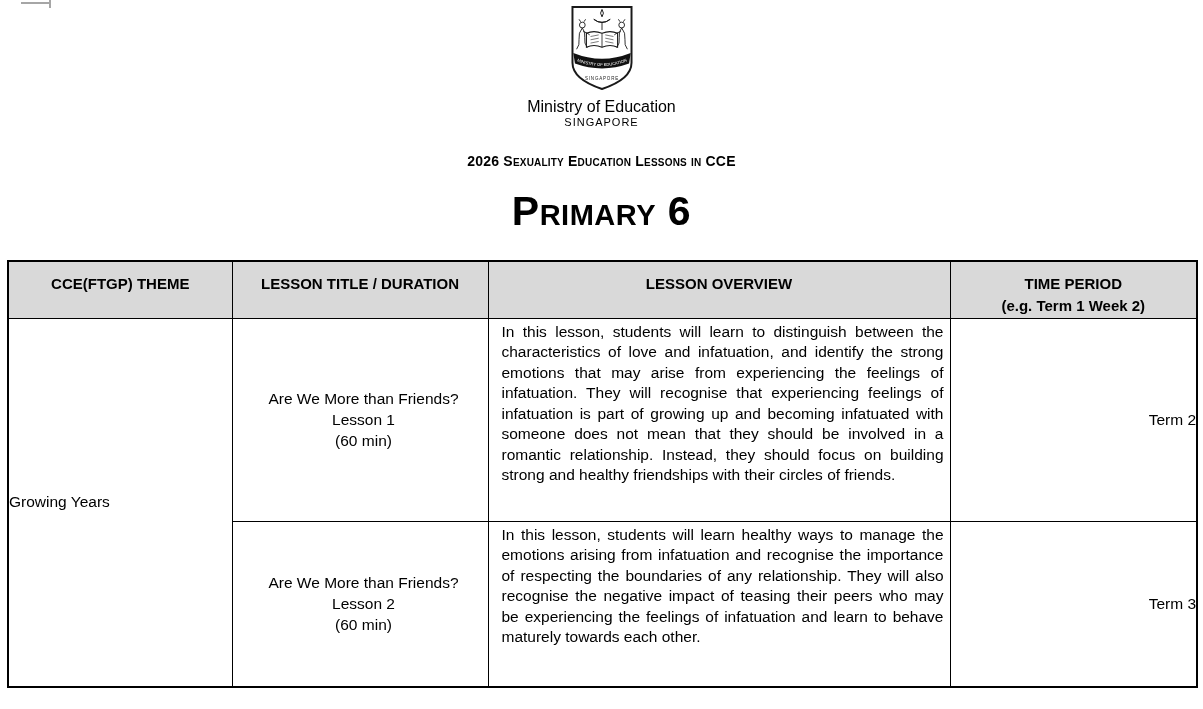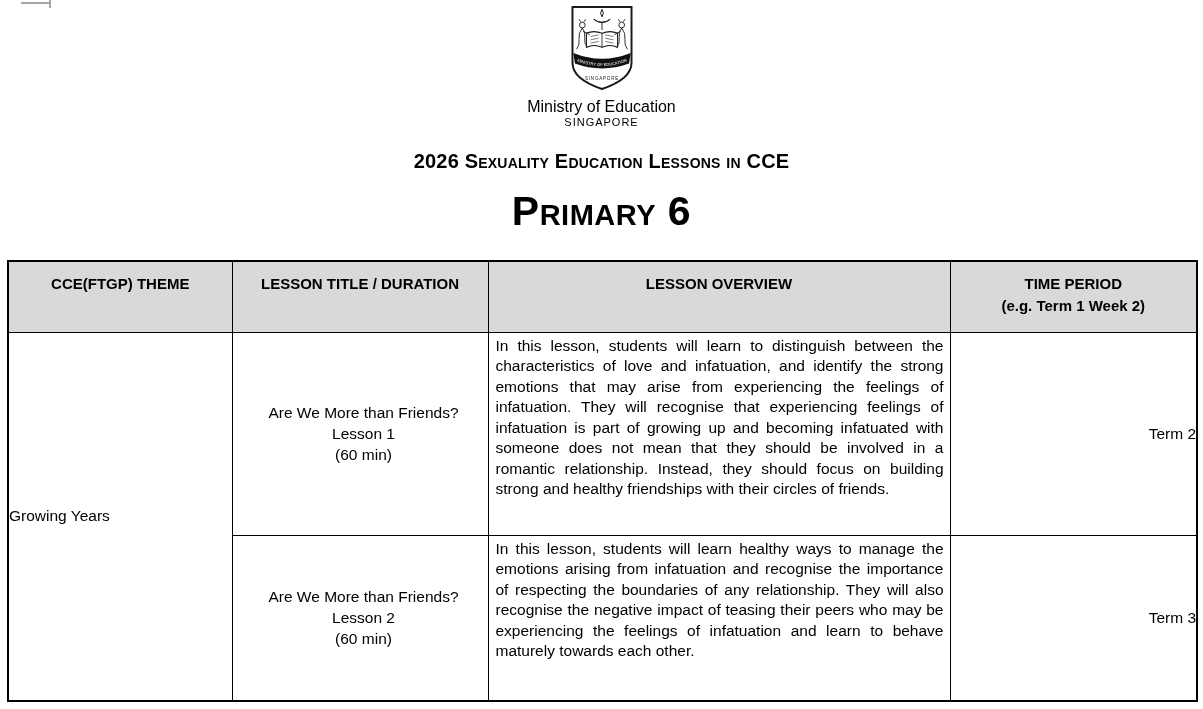--- a/index.html
+++ b/index.html
@@ -15,56 +15,56 @@
   .edge-artifact .h { position:absolute; left:0; top:2px; width:30px; height:2px; background:#a6a6a6; }
   .edge-artifact .v { position:absolute; right:0; top:0; width:2px; height:8px; background:#a6a6a6; }
 
   .masthead { text-align:center; padding-top:2px; }
   .crest { display:block; margin:0 auto; width:82px; height:92px; }
   .org-name { font-size:16px; line-height:18px; margin-top:4px; }
   .org-sub  { font-size:11px; line-height:13px; letter-spacing:1px; }
 
   .doc-title {
     margin-top:21px; text-align:center;
-    font-weight:bold; font-size:20px; line-height:23px;
+    font-weight:bold; font-size:14px; line-height:23px;
     font-variant:small-caps; letter-spacing:0.2px;
   }
   .doc-subtitle {
     margin-top:17px; text-align:center;
     font-weight:bold; font-size:41px; line-height:43px;
     font-variant:small-caps; letter-spacing:0.5px;
   }
 
   table.lessons {
     margin:27px 0 0 7px;
     width:1189px;
     border-collapse:collapse;
     table-layout:fixed;
     border:2px solid #000;
   }
   .lessons th, .lessons td { border:1px solid #000; }
   .lessons th {
     background:#d9d9d9;
-    height:71px;
+    height:57px;
     vertical-align:top;
     padding-top:11px;
     font-size:15px;
     line-height:22px;
     font-weight:bold;
     text-align:center;
   }
   .lessons td { font-size:15.5px; background:#fff; }
   tr.row-1 { height:203px; }
   tr.row-2 { height:166px; }
   td.cell-theme  { text-align:left; vertical-align:middle; }
   td.cell-lesson { text-align:center; vertical-align:middle; line-height:21px;padding-left:7px; }
   td.cell-overview {
     text-align:justify; text-justify:inter-word;
     vertical-align:top;
-    padding:3px 6px 0 7px;
+    padding:3px 6px 0 13px;
     line-height:20.5px;
   }
   td.cell-time { text-align:right; vertical-align:middle; }
 </style>
 </head>
 <body>
 
 <div class="page">
 
   <div class="edge-artifact">

